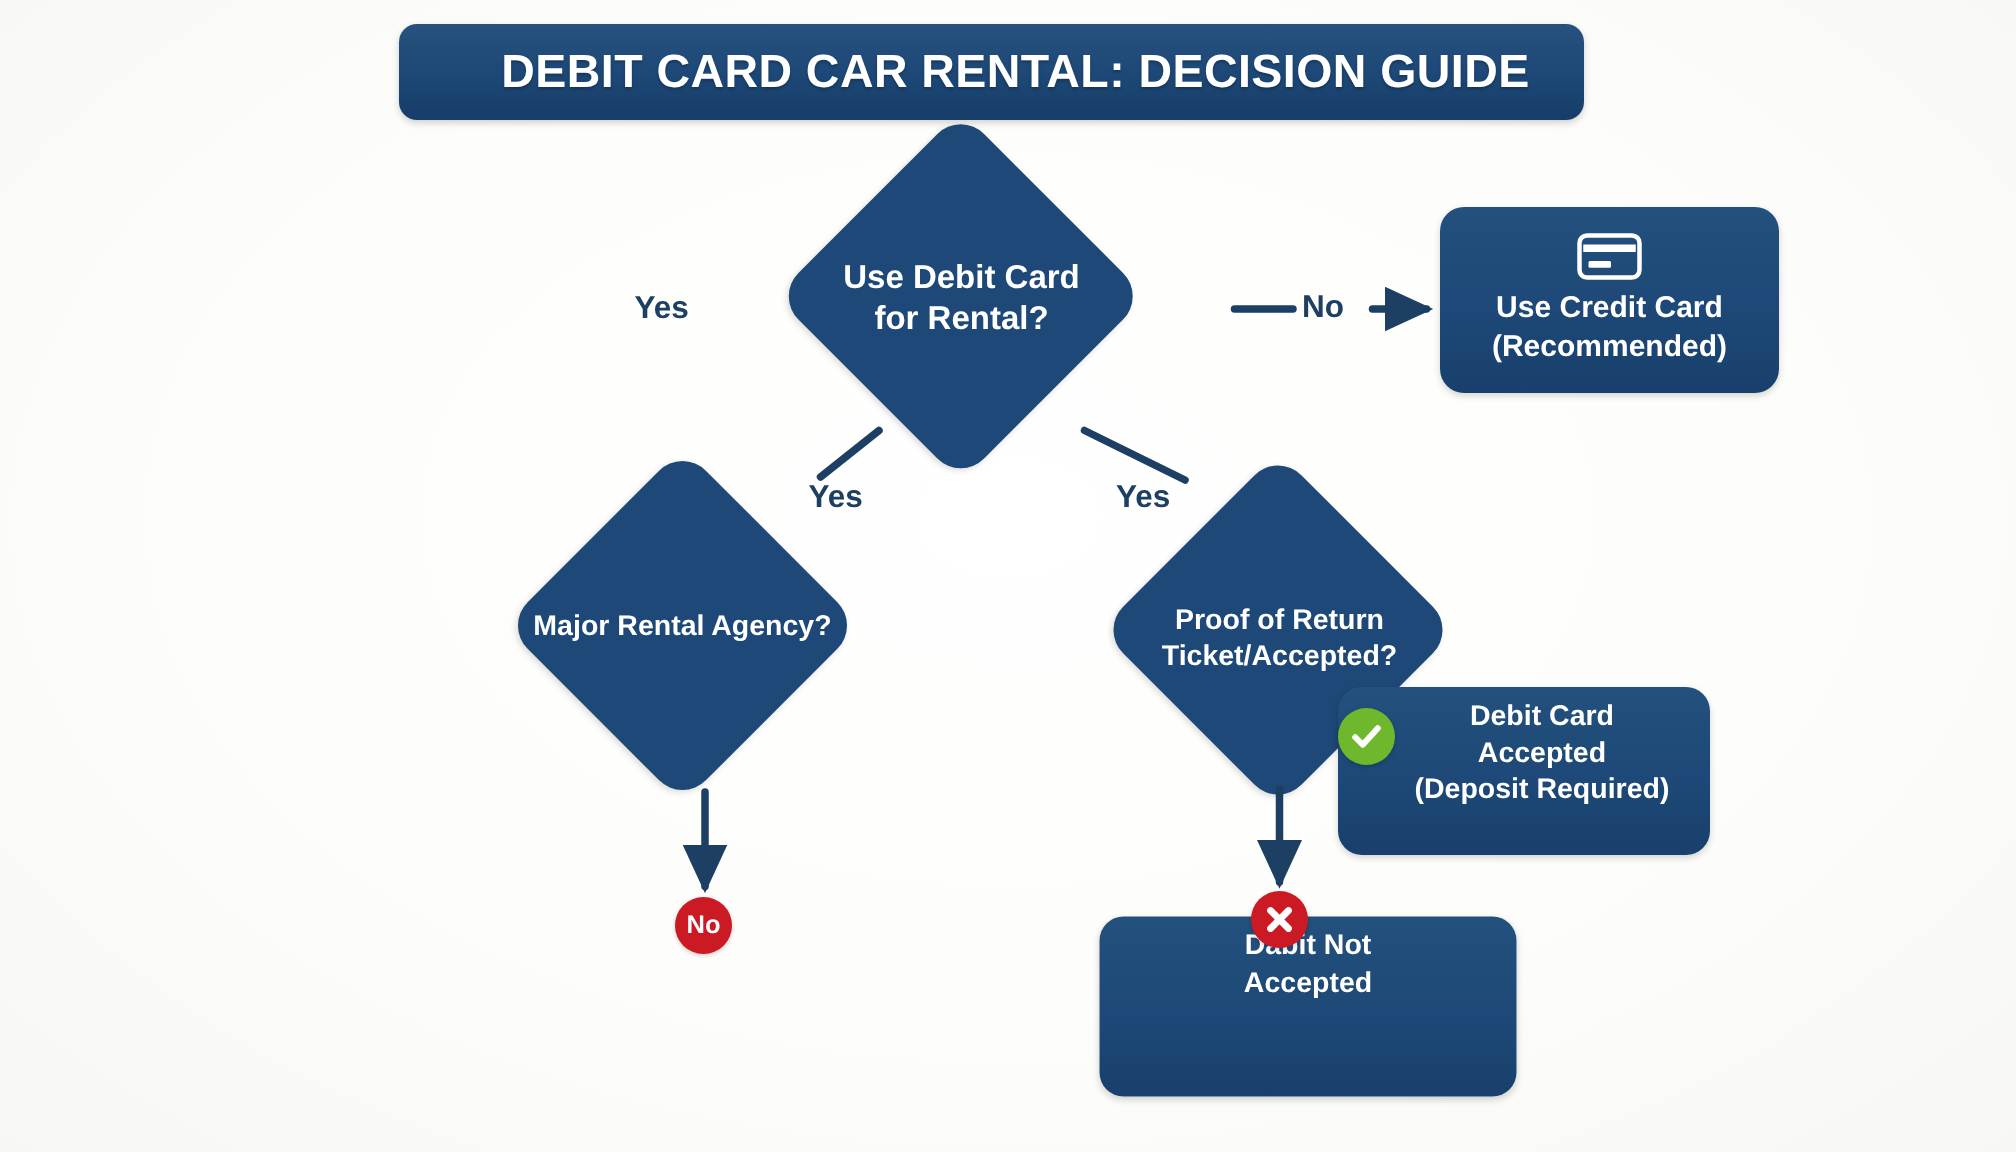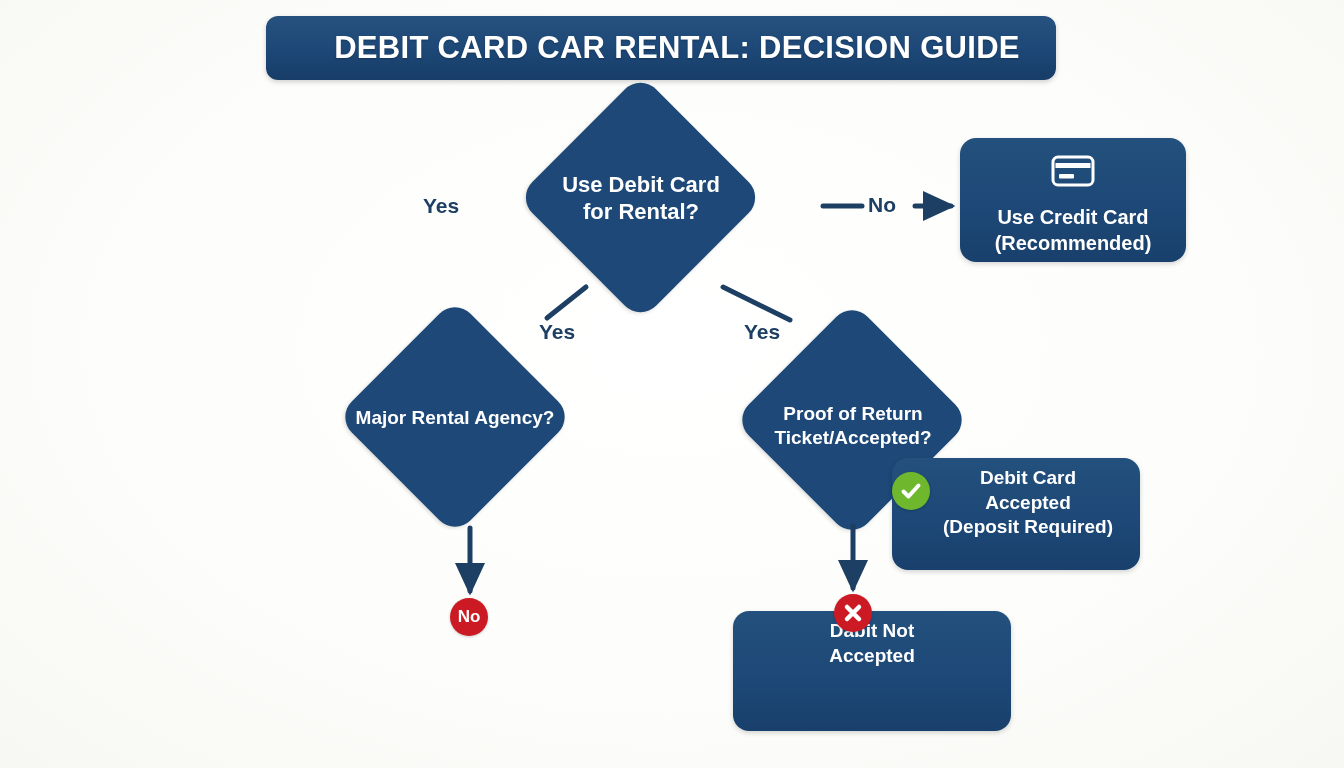--- a/index.html
+++ b/index.html
@@ -132,21 +132,21 @@
     padding: 8px 12px;
   }
 
   #box-credit-card {
     left: 960px;
     top: 138px;
     width: 226px;
     height: 124px;
     font-size: 20px;
     justify-content: flex-end;
-    padding-bottom: 6px;
+    padding-bottom: 18px;
   }
   #credit-card-icon {
     position: absolute;
     top: 17px;
     left: 50%;
     margin-left: -22px;
     width: 44px;
     height: 32px;
   }
 

